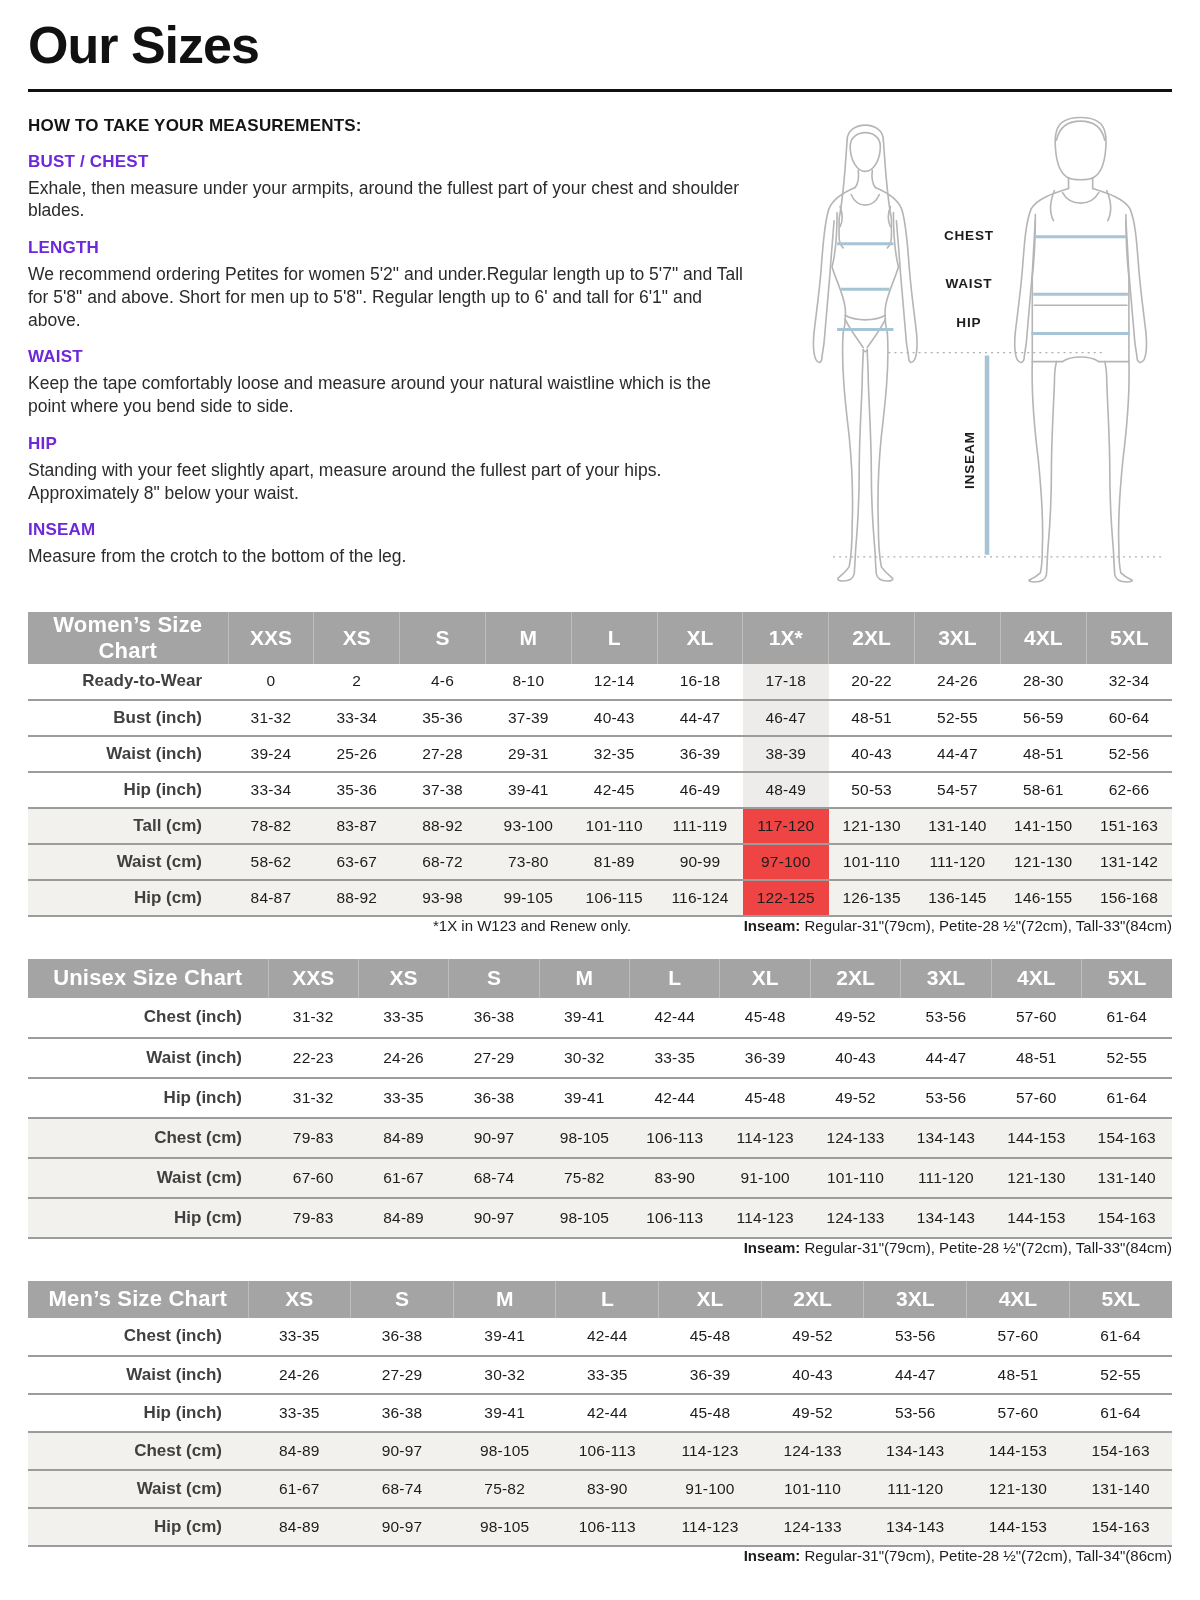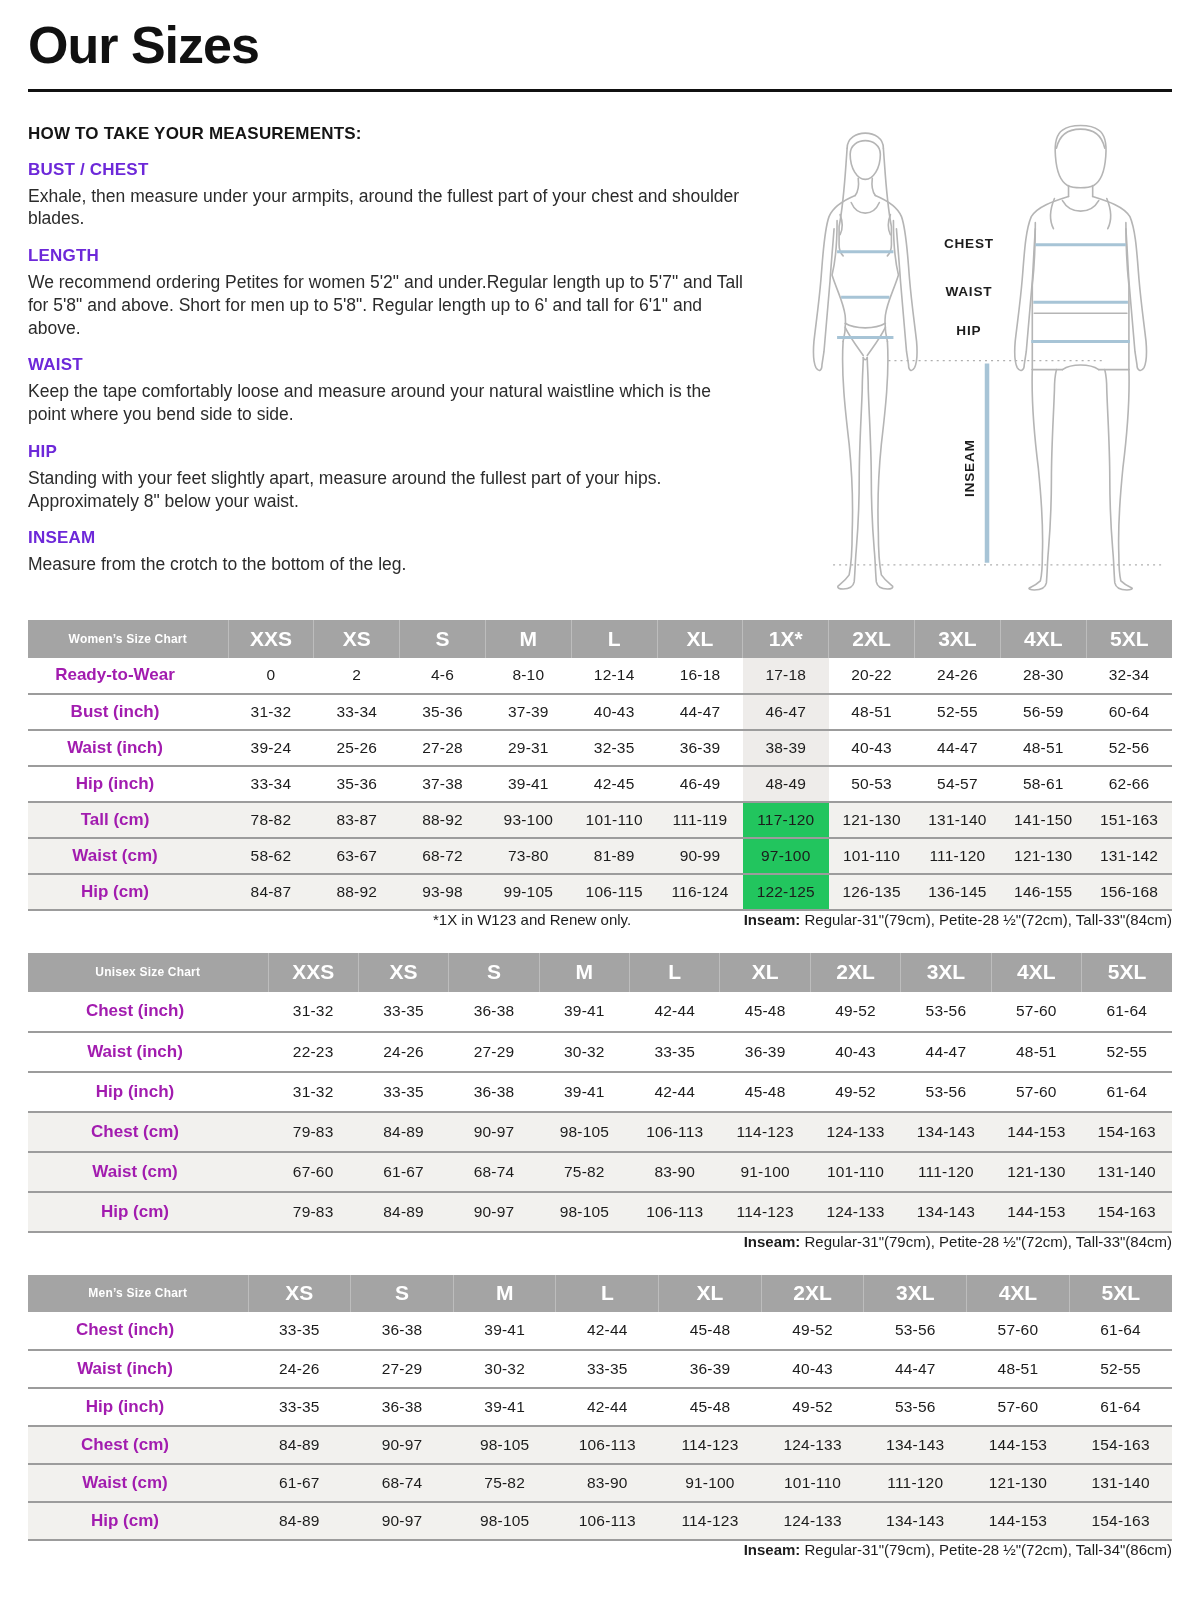--- a/index.html
+++ b/index.html
@@ -14,44 +14,44 @@
   html,body{background:#fff}
   body{
     width:1200px;height:1600px;overflow:hidden;
     font-family:"Liberation Sans",sans-serif;color:#222;
     padding:18px 28px 0 28px;
   }
   .page-title{
     font-size:52px;font-weight:700;letter-spacing:-1px;color:#111;line-height:1.05;
   }
   .title-rule{border:none;border-top:3px solid #111;margin-top:16px}
-  .top-section{display:flex;margin-top:32px;height:482px;overflow:hidden}
+  .top-section{display:flex;margin-top:24px;height:482px;overflow:hidden}
   .instructions{width:740px;flex:none;padding-right:10px}
   .instructions h2{font-size:17px;font-weight:700;color:#141414;margin-bottom:16px;letter-spacing:.2px}
   .instructions h3{font-size:17px;font-weight:700;color:#6d28d9;margin-top:16px;letter-spacing:.2px}
   .instructions p{font-size:17.5px;line-height:1.3;color:#2b2b2b;margin-top:5px;max-width:720px}
   .diagram{flex:1;position:relative}
   .diagram svg{position:absolute;right:-8px;top:-8px}
   .outline{fill:none;stroke:var(--figure-outline);stroke-width:1.6;stroke-linecap:round;stroke-linejoin:round}
   .measure{stroke:var(--measure-line);stroke-width:3;fill:none}
   .measure.thick{stroke-width:4.5}
   .dotted{stroke:#b0b0b0;stroke-width:1.3;stroke-dasharray:2 4;fill:none}
   .diag-label{font-family:"Liberation Sans",sans-serif;font-size:13.5px;font-weight:700;fill:#1c1c1c;letter-spacing:.8px}
   .tables-section{margin-top:14px}
   table{width:100%;border-collapse:collapse;table-layout:fixed}
   table{border-bottom:2px solid var(--rule)}
   thead th{background:var(--header-bg);color:#fff;font-weight:700;text-align:center;vertical-align:middle}
-  thead th.title-cell{font-size:12px;font-weight:600;letter-spacing:.2px}
+  thead th.title-cell{font-size:22px;font-weight:600;letter-spacing:.2px}
   thead th.col{font-size:21px;border-left:1px solid rgba(255,255,255,.28)}
   tbody tr + tr{border-top:2px solid var(--rule)}
-  tbody th.row-label{font-size:17px;font-weight:700;color:#a21caf;padding-right:26px;vertical-align:middle}
+  tbody th.row-label{font-size:17px;font-weight:700;color:#404040;text-align:right;padding-right:26px;vertical-align:middle}
   tbody td{font-size:15.5px;color:#1c1c1c;text-align:center;vertical-align:middle;letter-spacing:.2px}
   tr.shaded td, tr.shaded th.row-label{background:var(--shaded-row)}
   td.hl{background:var(--highlight-col)}
-  tr.shaded td.hl{background:#22c55e}
+  tr.shaded td.hl{background:#ef4444}
   .tbl-0 thead th{height:38px}  .tbl-0 tbody td,.tbl-0 tbody th{height:36px}
   .tbl-1 thead th{height:39px}  .tbl-1 tbody td,.tbl-1 tbody th{height:40px}
   .tbl-2 thead th{height:37px}  .tbl-2 tbody td,.tbl-2 tbody th{height:38px}
   .footnote{display:flex;align-items:baseline;font-size:15px;color:#1d1d1d;margin-top:0;margin-bottom:25px}
   .fn-left{margin-left:405px;white-space:nowrap}
   .fn-right{margin-left:auto;white-space:nowrap}
   .fn-right .b{font-weight:700}
 </style>
 </head>
 <body>

